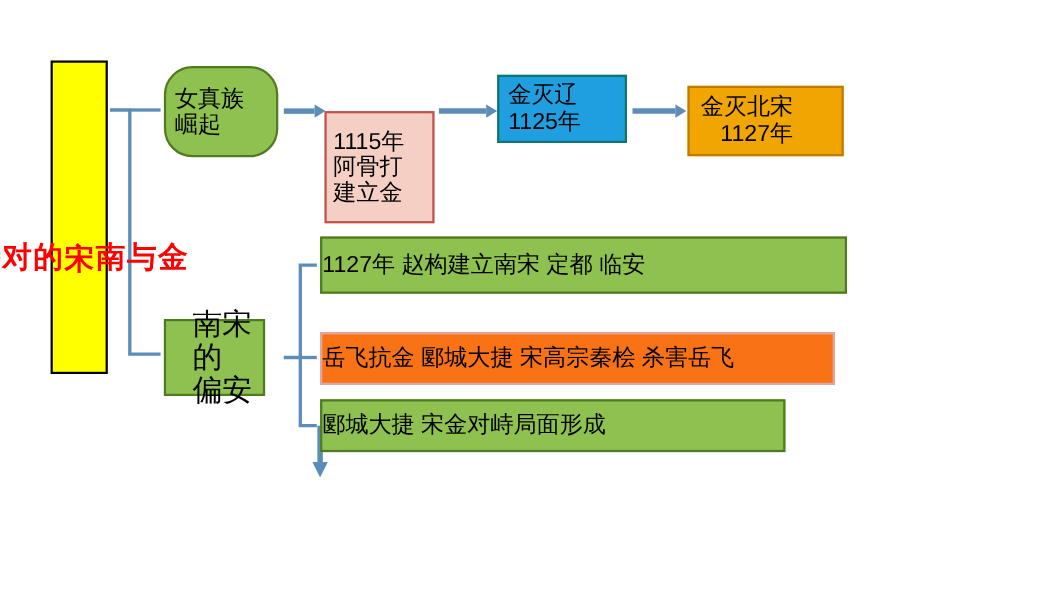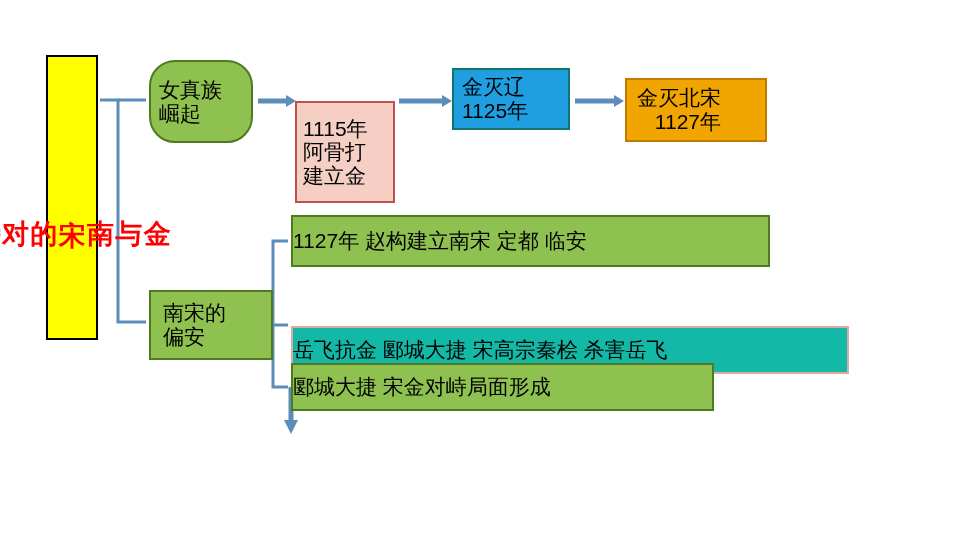--- a/index.html
+++ b/index.html
@@ -104,47 +104,46 @@
     width: 142px;
     height: 64px;
     font-size: 21px;
     padding-left: 10px;
   }
 
   
   .n-nansong {
     left: 149px;
     top: 290px;
-    width: 124px;
+    width: 92px;
     height: 70px;
-    font-size: 21px;
-    padding-left: 12px;
+    font-size: 27px;
+    padding-left: 24px;
   }
 
   
   .row-box {
     color: #000000;
     font-size: 21px;
   }
   .n-row1 {
     left: 291px;
     top: 215px;
     width: 479px;
     height: 52px;
     background: #8ec14f;
     border: 2px solid #4f7a20;
   }
   .n-row2 {
     left: 291px;
     top: 302px;
-    width: 558px;
+    width: 468px;
     height: 48px;
-    background: #14b8a6;
+    background: #f97316;
     border: 2px solid #e0a8a0;
-    margin-top: 24px;
   }
   .n-row3 {
     left: 291px;
     top: 363px;
     width: 423px;
     height: 48px;
     background: #8ec14f;
     border: 2px solid #4f7a20;
   }
 

